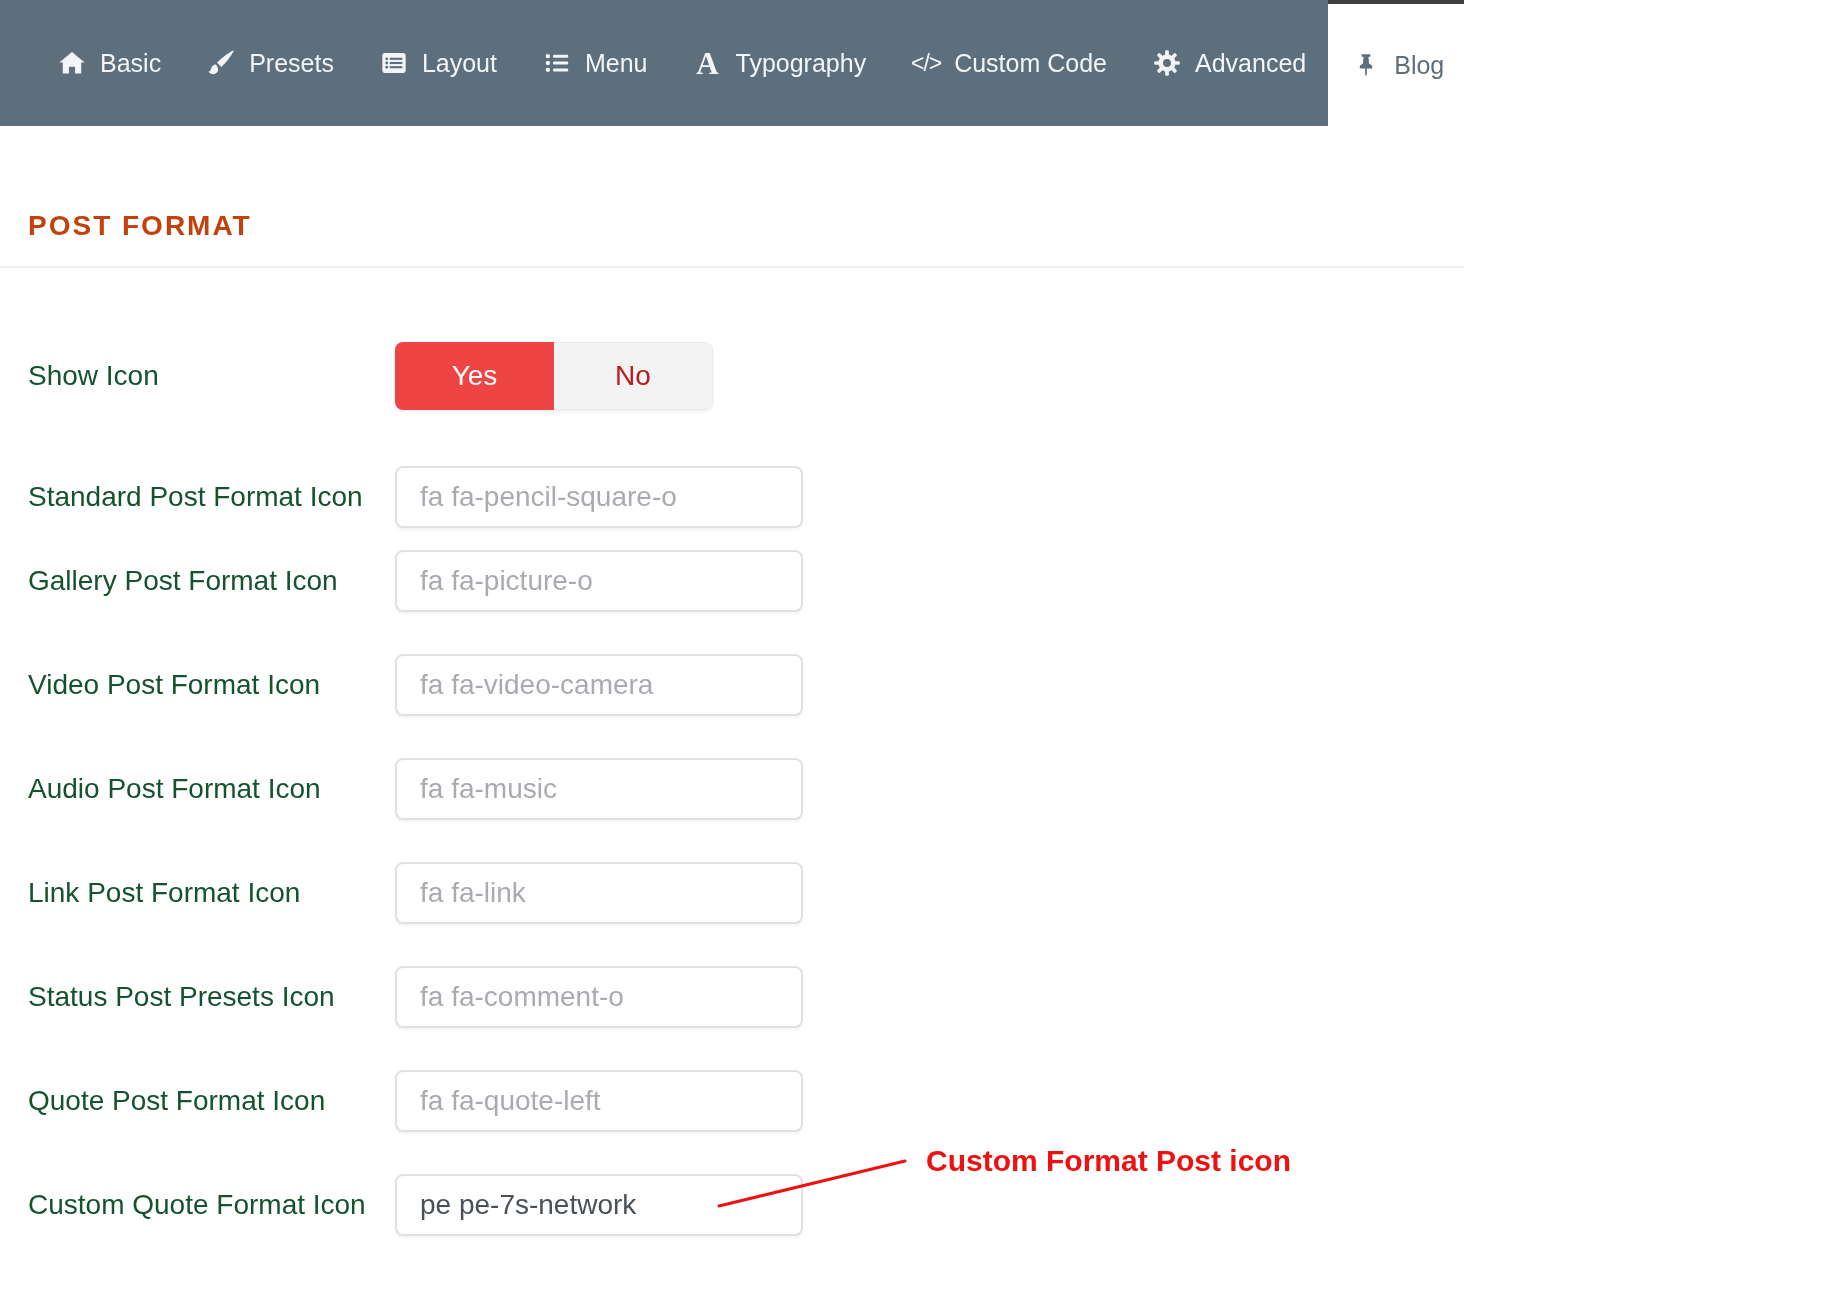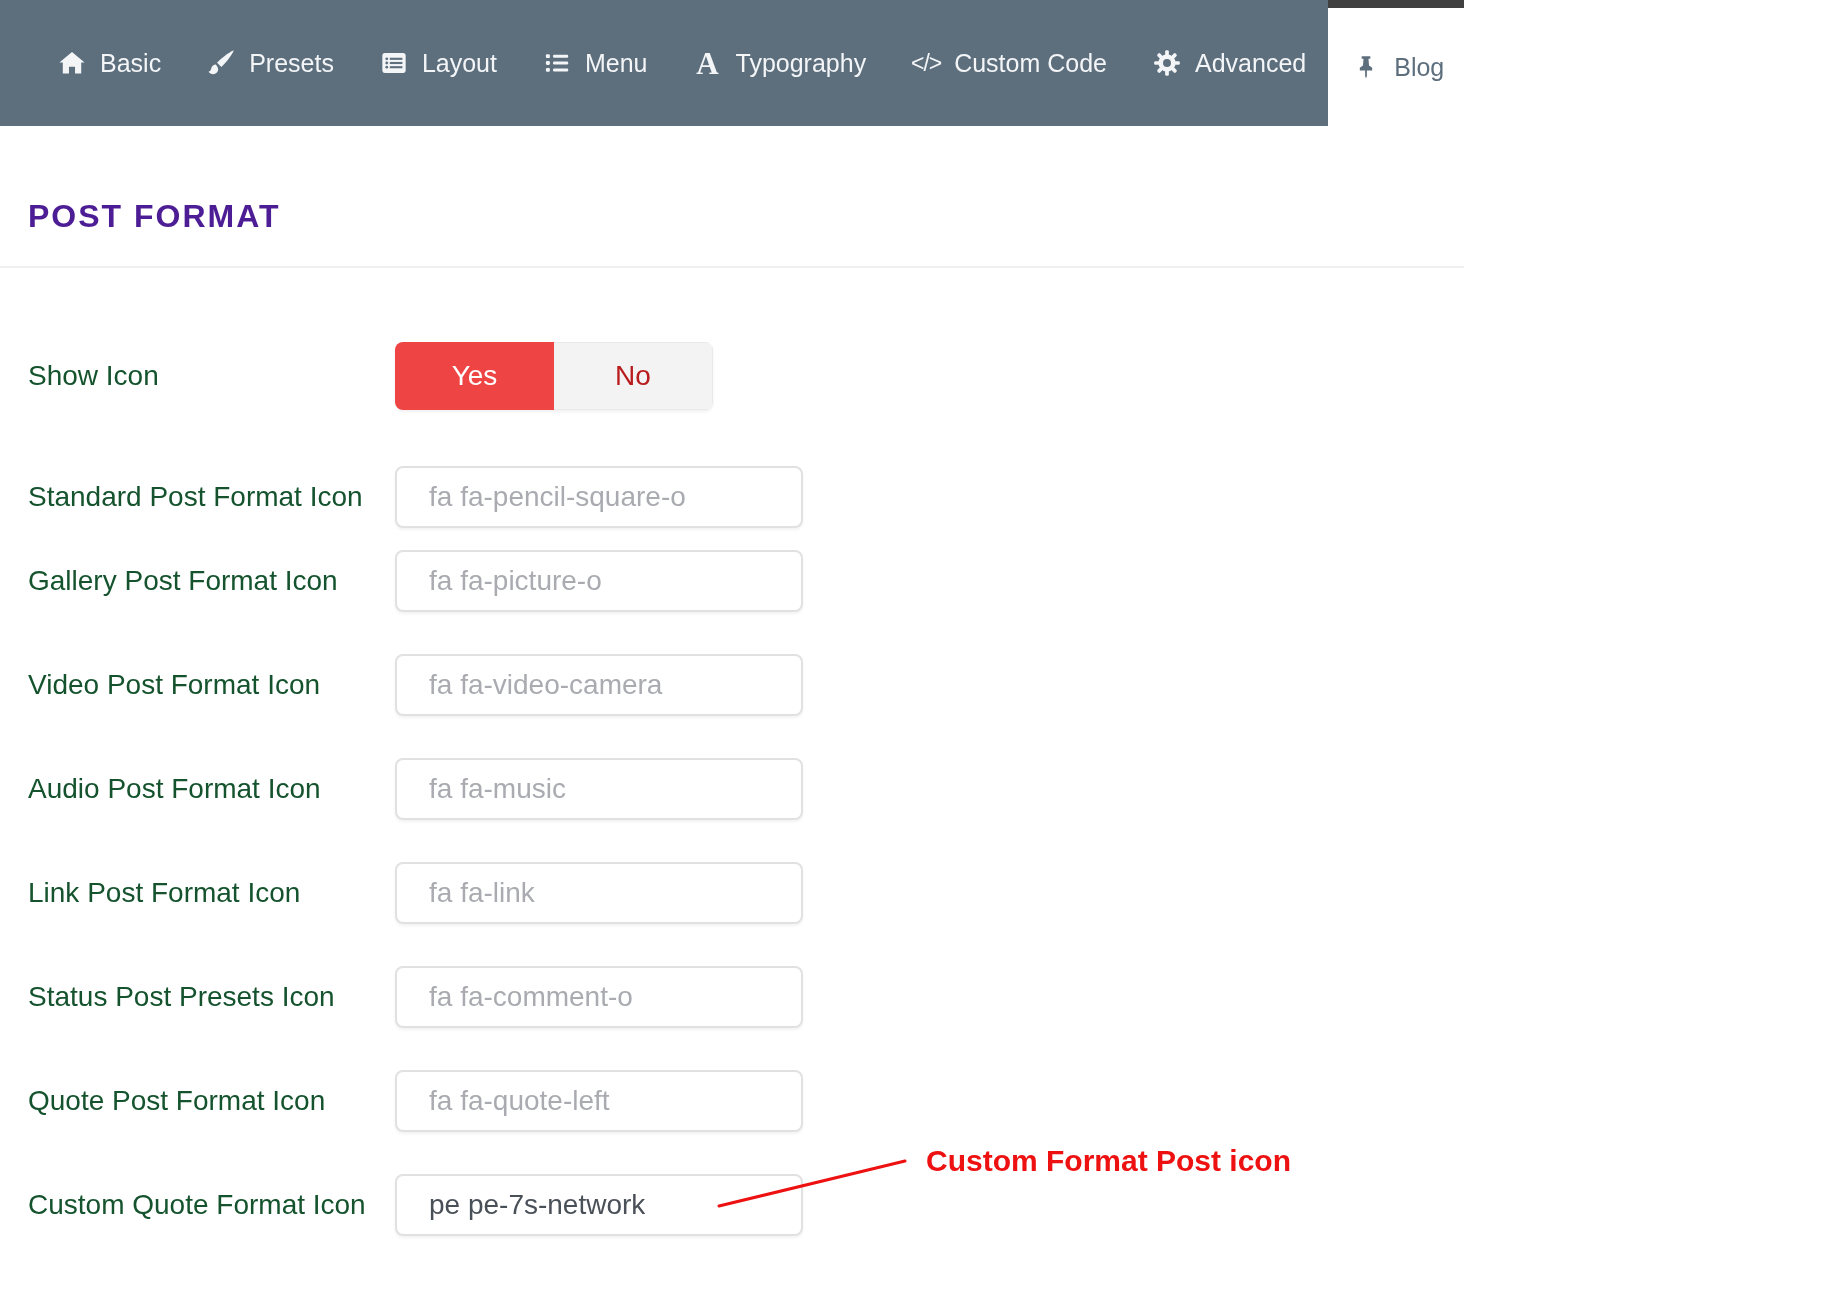--- a/index.html
+++ b/index.html
@@ -6,36 +6,36 @@
   body{font-family:"Liberation Sans", sans-serif; background:#fff;}
   .screen{position:relative;width:1464px;height:1295px;background:#ffffff;overflow:hidden;}
 
   
   .nav{position:absolute;top:0;left:0;width:100%;height:126px;background:#5d6e7d;
        display:flex;align-items:stretch;padding-left:34px;box-sizing:border-box;}
   .nav-item{display:flex;align-items:center;gap:12px;padding:0 22px;color:#f3f5f7;
             font-size:25px;cursor:pointer;white-space:nowrap;}
   .nav-item .nicon{display:flex;align-items:center;justify-content:center;width:32px;height:32px;}
   .nav-item svg{display:block;}
-  .nav-item.active{background:#ffffff;color:#5d6e7d;border-top:8px solid #404040;box-sizing:border-box;}
+  .nav-item.active{background:#ffffff;color:#5d6e7d;border-top:4px solid #404040;box-sizing:border-box;}
   .glyph-serif{font-family:"Liberation Serif", serif;font-weight:700;font-size:31px;line-height:1;}
   .glyph-code{font-size:23px;font-weight:400;letter-spacing:-1px;line-height:1;}
 
   
   .section-head{position:absolute;top:126px;left:0;width:100%;height:142px;background:#fff;
                 border-bottom:2px solid #f0f0f0;box-sizing:border-box;}
-  .section-title{position:absolute;left:28px;top:72px;font-size:32px;font-weight:700;
-                 letter-spacing:2px;color:#4c1d95;}
+  .section-title{position:absolute;left:28px;top:84px;font-size:28px;font-weight:700;
+                 letter-spacing:2px;color:#c2410c;}
 
   
   .row{position:absolute;left:28px;right:0;display:flex;align-items:center;}
   .row .flabel{width:367px;font-size:28px;color:#14532d;flex:0 0 auto;}
 
   .ctl-input{width:408px;height:62px;box-sizing:border-box;border:2px solid #e1e1e1;border-radius:8px;
-             padding:0 32px;font-size:28px;color:#4a5058;background:#fff;outline:none;
+             padding:0 23px;font-size:28px;color:#4a5058;background:#fff;outline:none;
              font-family:"Liberation Sans", sans-serif;box-shadow:0 2px 3px rgba(0,0,0,0.05);}
   .ctl-input::placeholder{color:#a9abb0;opacity:1;}
 
   .toggle{display:flex;height:68px;border-radius:8px;overflow:hidden;
           box-shadow:0 2px 3px rgba(0,0,0,0.06);}
   .toggle .opt{width:159px;display:flex;align-items:center;justify-content:center;
                font-size:28px;cursor:pointer;}
   .toggle .opt.on{background:#ef4444;color:#ffffff;}
   .toggle .opt.off{background:#f3f3f4;color:#b91c1c;border:1px solid #e9e9e9;border-left:none;
                    box-sizing:border-box;}

